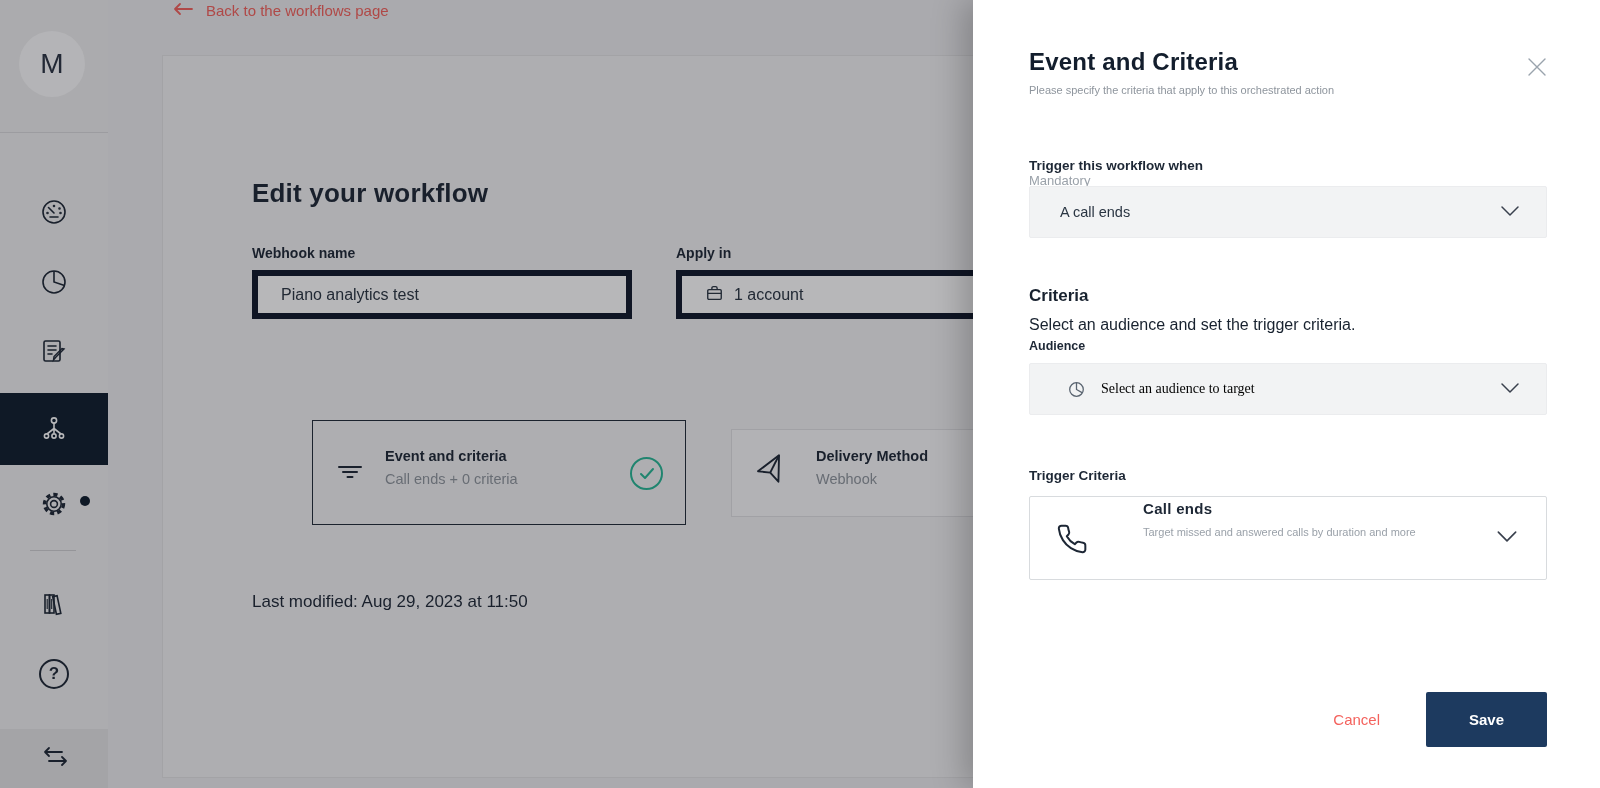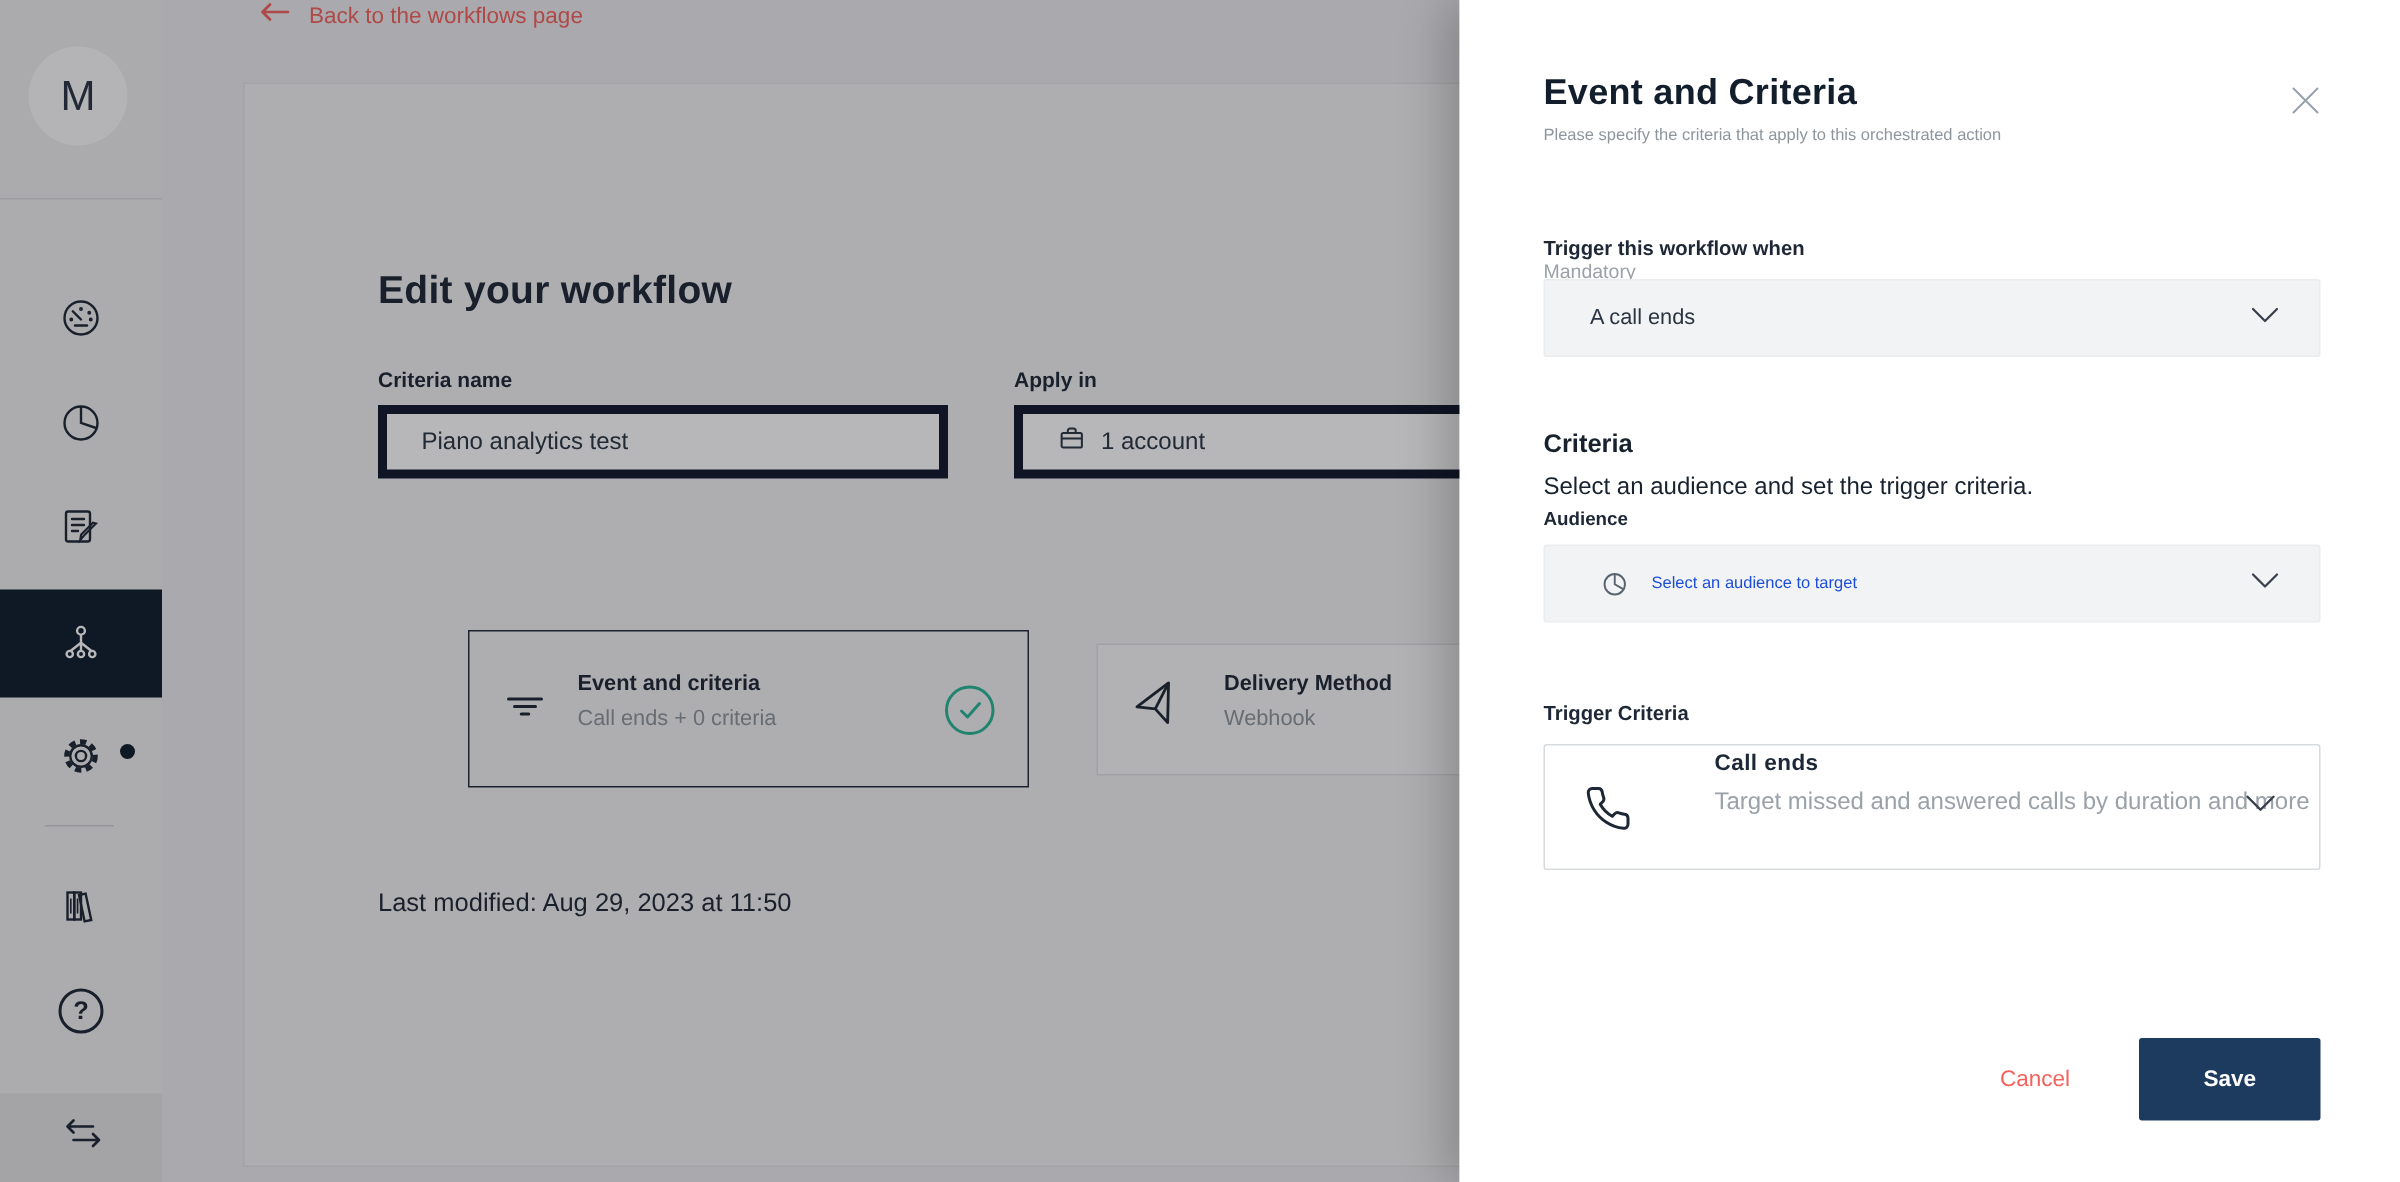--- a/index.html
+++ b/index.html
@@ -60,28 +60,28 @@
   .lbl-bold { font-size:13.5px; font-weight:bold; color:#1d2735; }
   .lbl-muted { font-size:13px; color:#9aa1a9; }
   .select-box { position:absolute; left:56px; width:518px; height:52px; background:#f2f3f4; border:1px solid #ebecee;
                 border-radius:2px; display:flex; align-items:center; cursor:pointer; }
   .select-box .chev { position:absolute; right:26px; }
   .box-trigger { top:186px; padding-left:30px; font-size:14.5px; color:#2a3542; }
   .criteria-h { position:absolute; left:56px; top:286px; font-size:17px; font-weight:bold; color:#18222f; }
   .criteria-p { position:absolute; left:56px; top:316px; font-size:16px; color:#18222f; }
   .audience-lbl { position:absolute; left:56px; top:339px; font-size:12.5px; font-weight:bold; color:#1d2735; }
   .box-audience { top:363px; padding-left:38px; gap:16px; }
-  .placeholder { font-size:11px; color:#1d4ed8; }
+  .placeholder { font-size:14px; color:#000000;font-family:Liberation Serif, serif; }
   .tc-label { position:absolute; left:56px; top:468px; font-size:13.5px; font-weight:bold; color:#1d2735; }
   .trigger-card { position:absolute; left:56px; top:496px; width:518px; height:84px; background:#ffffff;
                   border:1px solid #d8dbde; border-radius:2px; cursor:pointer; }
   .trigger-card .ph { position:absolute; left:26px; top:26px; }
   .trigger-card .tc-texts { position:absolute; left:81px; top:3px;margin-left:32px; }
   .tc-title { font-size:15px; font-weight:bold; color:#1d2735; letter-spacing:.3px; }
-  .tc-sub { font-size:16px; color:#9aa1a9; margin-top:9px; }
+  .tc-sub { font-size:11px; color:#9aa1a9; margin-top:9px; }
   .trigger-card .chev { position:absolute; right:28px; top:32px; }
   .panel-footer { position:absolute; right:53px; top:692px; display:flex; align-items:center; gap:46px; }
   .cancel-link { font-size:15px; color:#f4625d; cursor:pointer; }
   .save-btn { width:121px; height:55px; background:#1d3a5f; color:#ffffff; font-size:15px; font-weight:bold;
               border:none; border-radius:2px; cursor:pointer; font-family:"Liberation Sans",sans-serif; }
 </style>
 </head>
 <body>
 
 <div id="app">
@@ -184,21 +184,21 @@
         <svg width="22" height="14" viewBox="0 0 22 14" fill="none" stroke="#f4625d" stroke-width="1.8" stroke-linecap="round" stroke-linejoin="round">
           <path d="M20 7 H3 M8 2 L3 7 l5 5"></path>
         </svg>
       </span>
       <span>Back to the workflows page</span>
     </div>
 
     <div class="main-card">
       <div class="h1">Edit your workflow</div>
 
-      <div class="field-label" style="left:89px; top:189px">Criteria name</div>
+      <div class="field-label" style="left:89px; top:189px">Webhook name</div>
       <div class="text-input" style="left:89px; top:214px">
         <span>Piano analytics test</span>
       </div>
 
       <div class="field-label" style="left:513px; top:189px">Apply in</div>
       <div class="text-input apply-box" style="left:513px; top:214px">
         <span>
           <svg width="19" height="18" viewBox="0 0 24 24" fill="none" stroke="#2a3542" stroke-width="1.8">
             <rect x="3" y="7.5" width="18" height="13" rx="1.5"></rect>
             <path d="M8.5 7.5 V5.5 a2 2 0 0 1 2-2 h3 a2 2 0 0 1 2 2 v2 M3 12.5 h18"></path>

